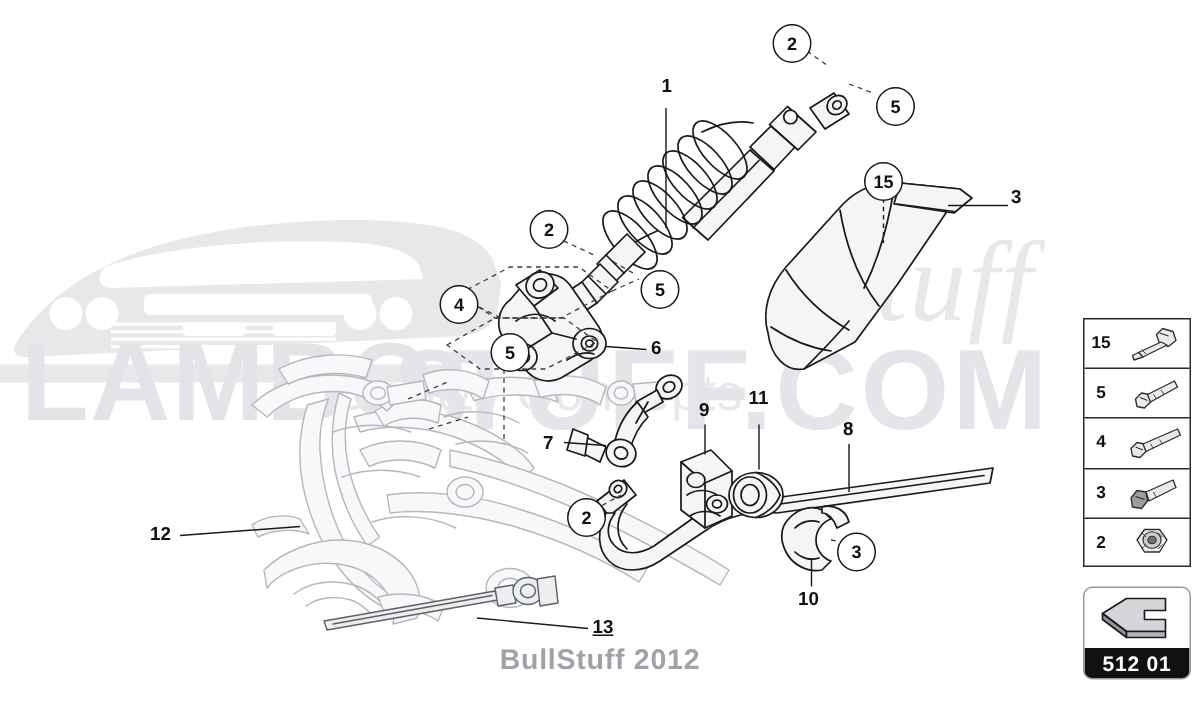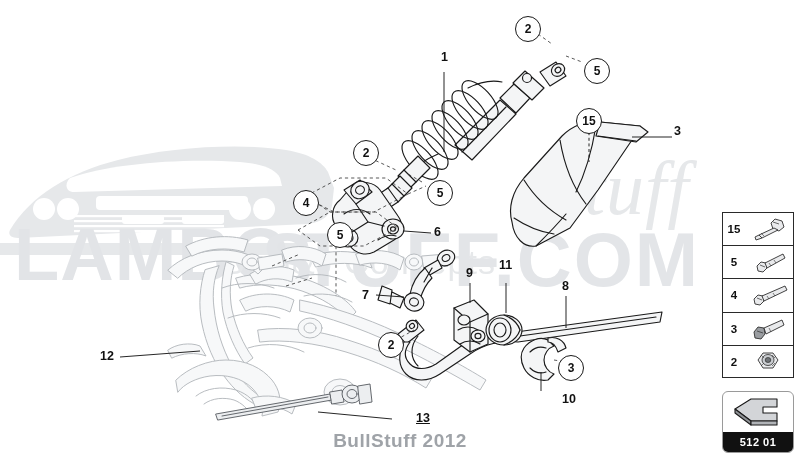--- a/index.html
+++ b/index.html
@@ -136,21 +136,21 @@
     align-items: center;
     justify-content: center;
   }
   #orient-code {
     position: absolute;
     left: 0; bottom: 0;
     width: 100%;
     height: 20px;
     background: #111111;
     color: #ffffff;
-    font-size: 11px;
+    font-size: 14px;
     font-weight: bold;
     letter-spacing: 0.5px;
     display: flex;
     align-items: center;
     justify-content: center;
     box-sizing: border-box;
   }
   
   #footer {
     position: absolute;
@@ -444,23 +444,23 @@
   <div class="callout" style="left:378px;  top:332px;">2</div>
   <div class="callout" style="left:558px;  top:355px;">3</div>
 
   <div class="numlabel" style="left:441px; top:50px;">1</div>
   <div class="numlabel" style="left:674px; top:124px;">3</div>
   <div class="numlabel" style="left:434px; top:225px;">6</div>
   <div class="numlabel" style="left:362px; top:288px;">7</div>
   <div class="numlabel" style="left:466px; top:266px;">9</div>
   <div class="numlabel" style="left:499px; top:258px;">11</div>
   <div class="numlabel" style="left:562px; top:279px;">8</div>
-  <div class="numlabel" style="left:562px; top:392px;">10</div>
+  <div class="numlabel" style="left:532px; top:392px;">10</div>
   <div class="numlabel" style="left:100px; top:349px;">12</div>
-  <div class="numlabel" style="left:416px; top:411px;text-decoration:underline;">13</div>
+  <div class="numlabel" style="left:395px; top:411px;text-decoration:underline;">13</div>
 
   <div id="legend">
 
     <div class="legend-row">
       <span class="legend-num">15</span>
       <span class="legend-icon">
         <svg width="40" height="26" viewBox="0 0 40 26" xmlns="http://www.w3.org/2000/svg">
           <g fill="#e9eaec" stroke="#2f2f2f" stroke-width="0.9" stroke-linejoin="round">
             <path d="M26 3 L33 5 L35 11 L30 15 L24 13 L22 7 Z"></path>
             <path d="M25 12 L29 14 L13 22 L10 19 Z"></path>

